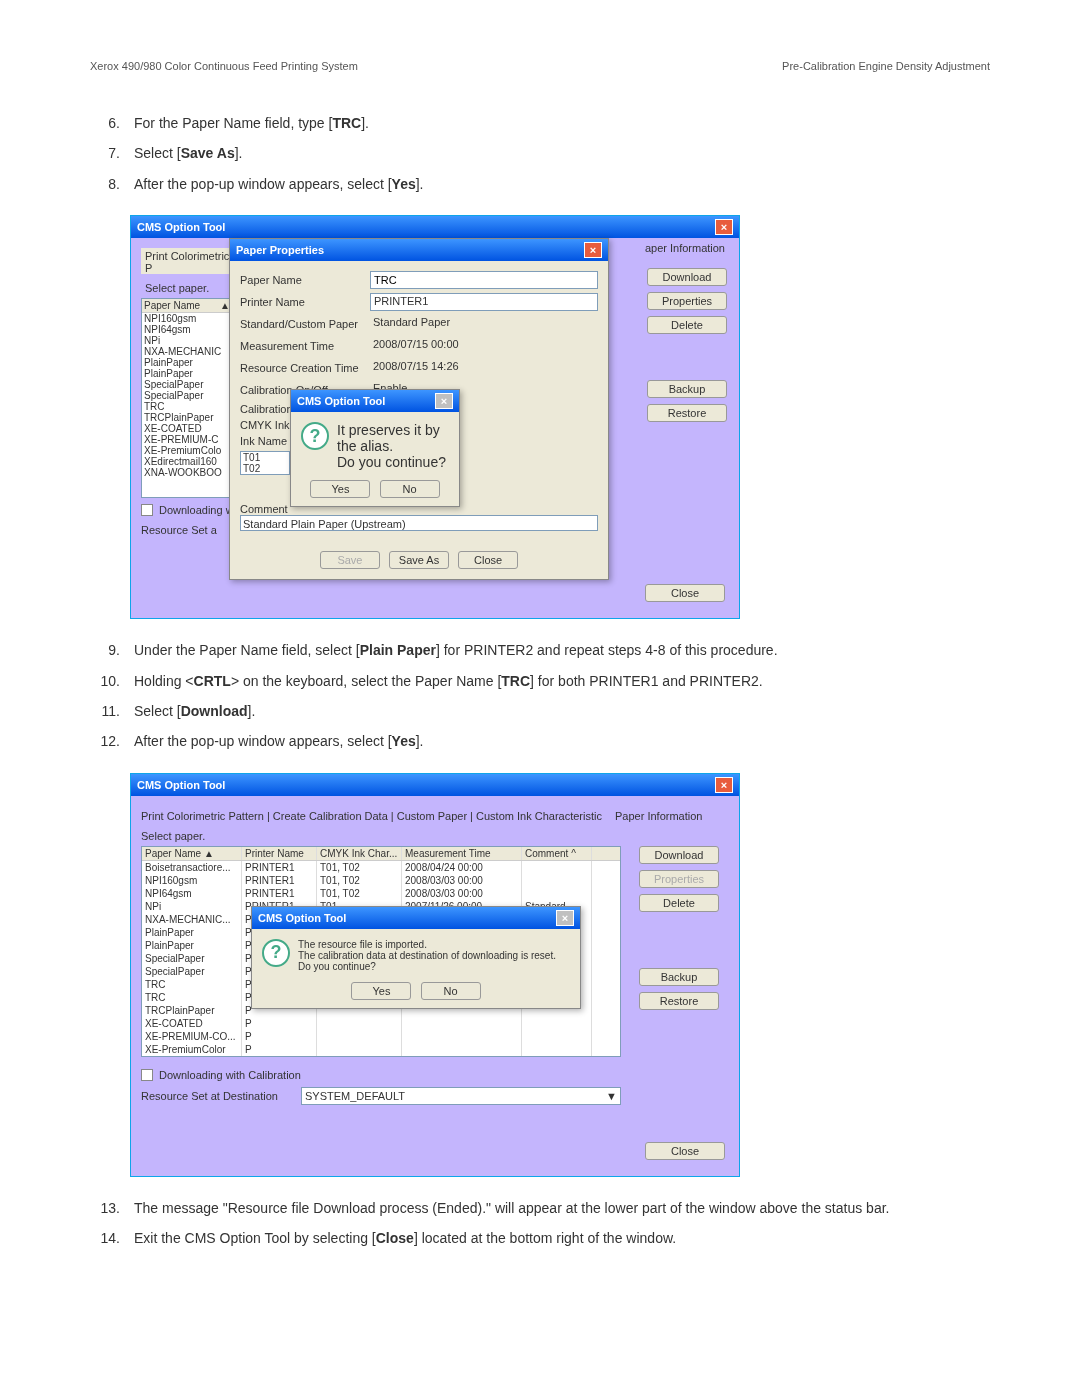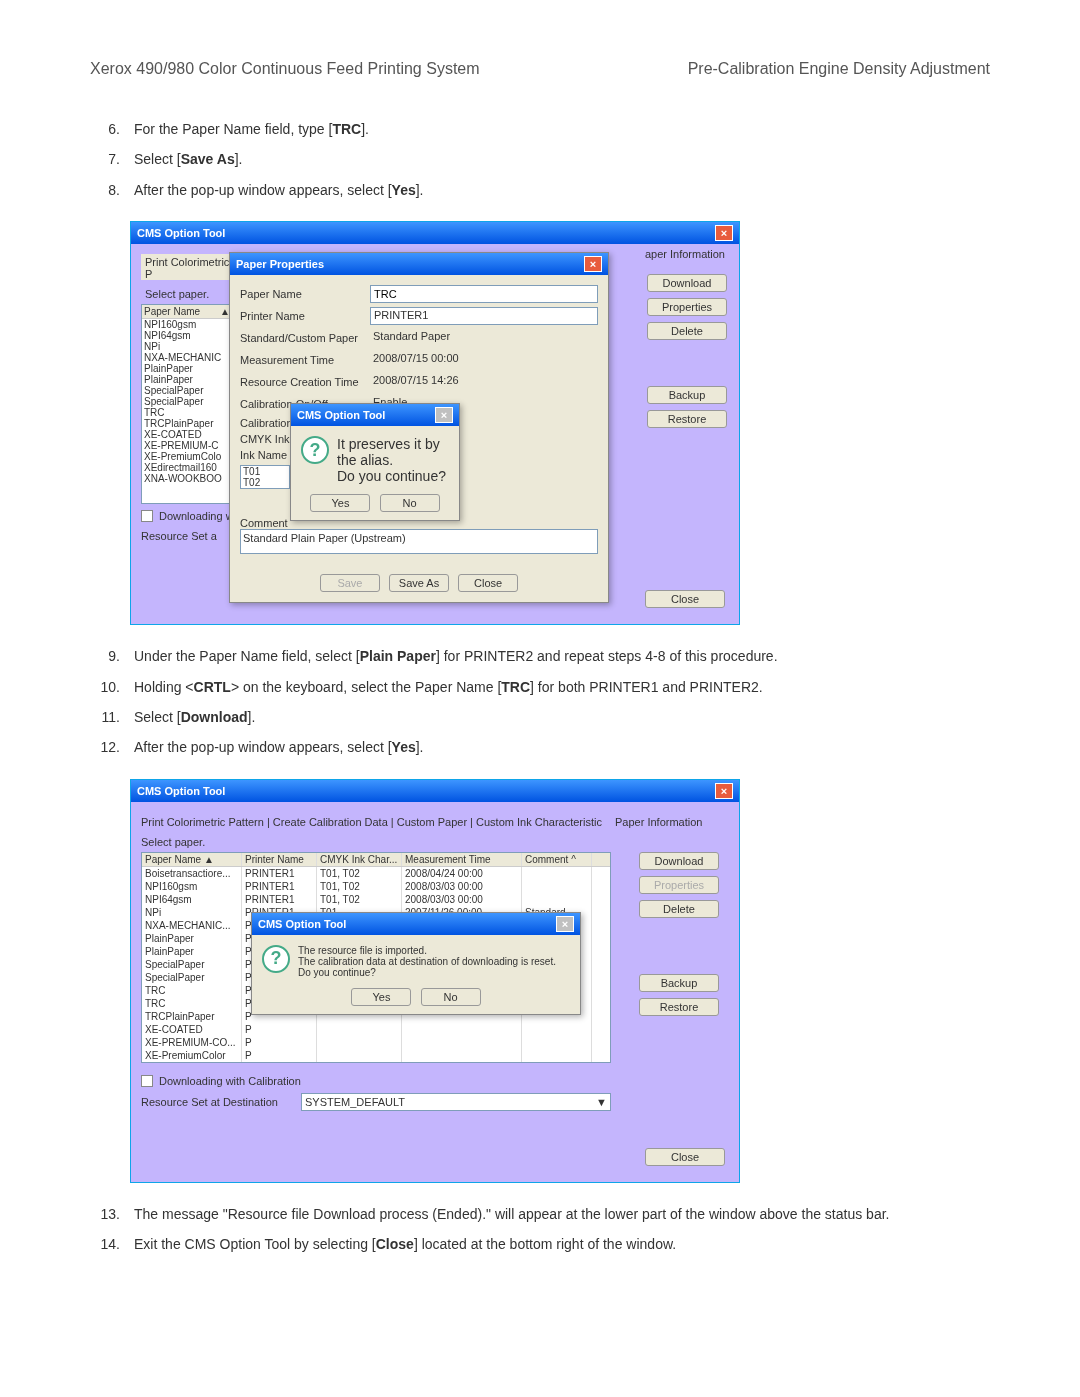--- a/index.html
+++ b/index.html
@@ -1,18 +1,18 @@
 <!DOCTYPE html>
 <html><head>
   <meta charset="utf-8">
   <style>
     * { box-sizing: border-box; margin: 0; padding: 0; }
     body { font-family: Arial, sans-serif; font-size: 14px; background: #fff; width: 1080px; margin: 0 auto; color: #333; }
     .page { padding: 60px 90px; }
-    .header { display: flex; justify-content: space-between; font-size: 16px; color: #555; margin-bottom: 40px; }
+    .header { display: flex; justify-content: space-between; font-size: 11px; color: #555; margin-bottom: 40px; }
     .steps { margin-bottom: 20px; }
     .step { display: flex; margin-bottom: 8px; line-height: 1.6; }
     .step-num { width: 30px; text-align: right; margin-right: 14px; }
     .step-text { flex: 1; }
     .screenshot { margin: 12px 0 20px 40px; border: 1px solid #0ea5e9; background: #ece9d8; font-size: 11px; font-family: Tahoma, sans-serif; position: relative; }
     .titlebar { background: linear-gradient(#3d95ff, #0053e1); color: #fff; padding: 3px 6px; display: flex; align-items: center; justify-content: space-between; height: 22px; }
     .titlebar-text { font-weight: bold; font-size: 11px; }
     .close-x { background: #e85c3d; border: 1px solid #fff; width: 18px; height: 16px; color: #fff; display: flex; align-items: center; justify-content: center; font-weight: bold; font-size: 11px; }
     .dialog-body { padding: 10px; background: #c4b5fd; position: relative; }
     .tabs-strip { background: #ece9d8; font-size: 11px; padding: 2px 0 0 4px; }
@@ -103,21 +103,21 @@
                 <div class="paper-list-item">XNA-WOOKBOO</div>
               </div>
           </div>
           <div class="checkbox-row">
               <div class="checkbox"></div>
               <span>Downloading w</span>
             </div>
           <div style="font-size:11px;margin-top:8px;">Resource Set a</div>
         </div>
 
-        <div class="inner-dialog" style="left:98px;top:8px;width:380px;">
+        <div class="inner-dialog" style="left:98px;top:0;width:380px;">
           <div class="titlebar">
             <span class="titlebar-text">Paper Properties</span>
             <span class="close-x">×</span>
           </div>
           <div style="padding:10px;">
             <div class="form-row">
                 <div class="form-label">Paper Name</div>
                 <input class="form-val" value="TRC" style="">
               </div>
             <div class="form-row">
@@ -147,21 +147,21 @@
                 <div class="form-label">CMYK Ink Ch</div>
               </div>
             <div class="form-row">
                 <div class="form-label">Ink Name</div>
               </div>
             <div class="ink-list">
               <div class="paper-list-item">T01</div>
               <div class="paper-list-item">T02</div>
             </div>
             <div style="margin-top:28px;font-size:11px;">Comment</div>
-            <div class="comment-area" style="height:25px;">Standard Plain Paper (Upstream)</div>
+            <div class="comment-area" style="height:16px;">Standard Plain Paper (Upstream)</div>
             <div style="text-align:center;margin-top:20px;">
               <div class="btn btn-sm" style="color:#aaa;">Save</div>
               <div class="btn btn-sm">Save As</div>
               <div class="btn btn-sm">Close</div>
             </div>
           </div>
 
           <div class="popup" style="left:60px;top:150px;width:170px;">
             <div class="titlebar">
                 <span class="titlebar-text">CMS Option Tool</span>
@@ -222,21 +222,21 @@
       <span class="titlebar-text">CMS Option Tool</span>
       <span class="close-x">×</span>
     </div>
     <div class="dialog-body" style="min-height:380px;">
       <div style="font-size:11px;padding:4px 0 8px;">
         <span>Print Colorimetric Pattern | Create Calibration Data | Custom Paper | Custom Ink Characteristic</span>
         <span style="margin-left:10px;margin-top:18px;">Paper Information</span>
       </div>
       <div style="font-size:11px;margin-bottom:4px;">Select paper.</div>
 
-      <div style="display:flex;gap:28px;">
+      <div style="display:flex;gap:18px;">
         <div style="flex:1;">
           <div class="table-container">
             <div class="table-hdr">
               <div class="col-pn"><span>Paper Name</span> <span>▲</span></div>
               <div class="col-pr">Printer Name</div>
               <div class="col-cm">CMYK Ink Char...</div>
               <div class="col-mt">Measurement Time</div>
               <div class="col-co"><span>Comment</span> ^</div>
             </div>
             <div id="tbody2">

